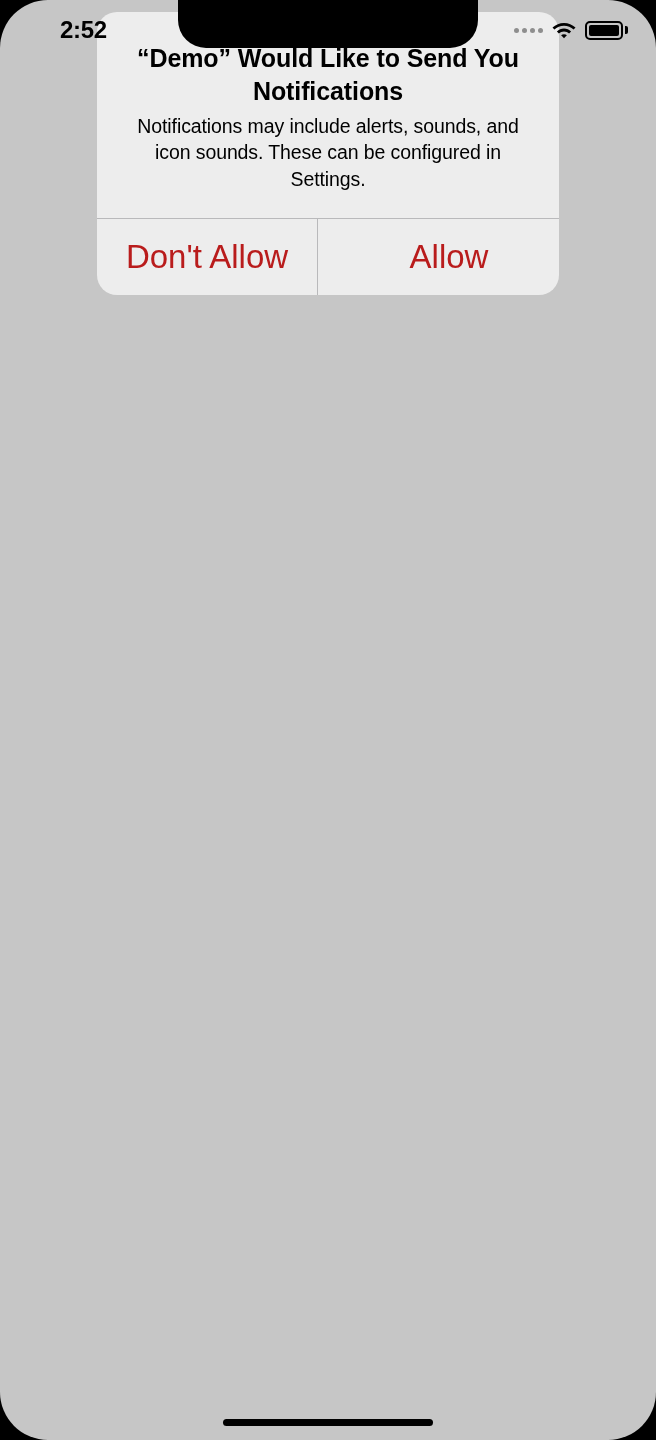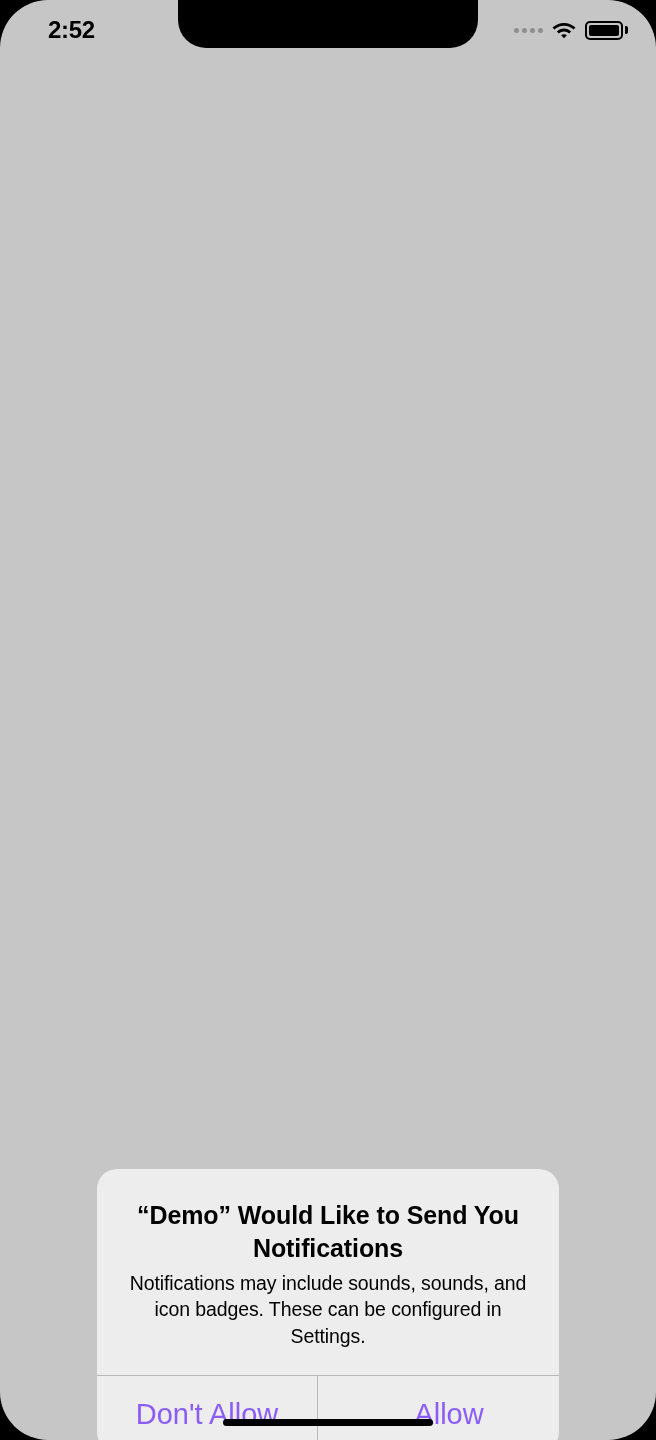--- a/index.html
+++ b/index.html
@@ -36,21 +36,21 @@
       background: #000;
       border-bottom-left-radius: 28px;
       border-bottom-right-radius: 28px;
       z-index: 1000;
     }
 
     
     .status-bar {
       position: absolute;
       top: 0;
-      left: 0;
+      left: 12px;
       right: 0;
       height: 60px;
       display: flex;
       justify-content: space-between;
       align-items: center;
       padding: 0 28px 0 48px;
       z-index: 999;
     }
 
     .status-time {
@@ -108,21 +108,21 @@
       border-top-right-radius: 2px;
       border-bottom-right-radius: 2px;
       margin-left: 2px;
     }
 
     
     .alert-backdrop {
       position: absolute;
       inset: 0;
       display: flex;
-      align-items: flex-end;
+      align-items: flex-start;
       justify-content: center;
     }
 
     .alert {
       width: 462px;
       background: #ededed;
       border-radius: 20px;
       overflow: hidden;
       position: relative;
       top: 12px;
@@ -154,22 +154,22 @@
       display: flex;
       border-top: 1px solid rgba(60,60,67,0.29);
     }
 
     .alert-button {
       flex: 1;
       height: 76px;
       display: flex;
       align-items: center;
       justify-content: center;
-      font-size: 29px;
-      color: #8b5cf6;
+      font-size: 33px;
+      color: #b91c1c;
       cursor: pointer;
       user-select: none;
       background: transparent;
       border: none;
       font-family: inherit;
     }
 
     .alert-button.primary {
       font-weight: 400;
     }
@@ -221,21 +221,21 @@
           </div>
         <div class="battery-tip"></div>
       </div>
     </div>
   </div>
 
   <div class="alert-backdrop">
     <div class="alert">
       <div class="alert-content">
         <div class="alert-title">“Demo” Would Like to Send You Notifications</div>
-        <div class="alert-message">Notifications may include sounds, sounds, and icon badges. These can be configured in Settings.</div>
+        <div class="alert-message">Notifications may include alerts, sounds, and icon sounds. These can be configured in Settings.</div>
       </div>
       <div class="alert-buttons">
         <button class="alert-button">Don't Allow</button>
         <button class="alert-button primary">Allow</button>
       </div>
     </div>
   </div>
 
   <div class="home-indicator"></div>
 

